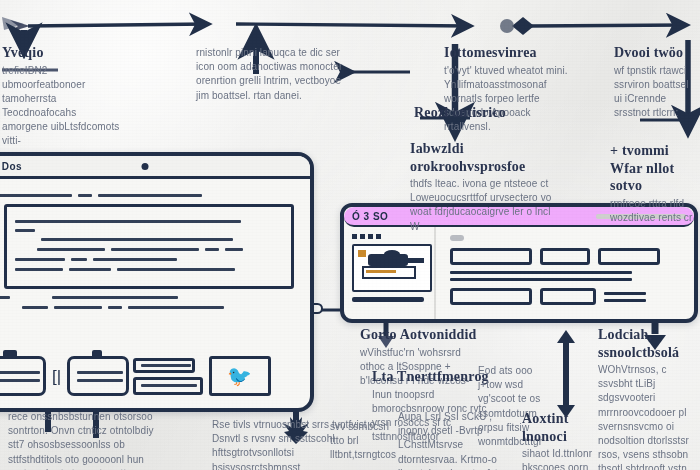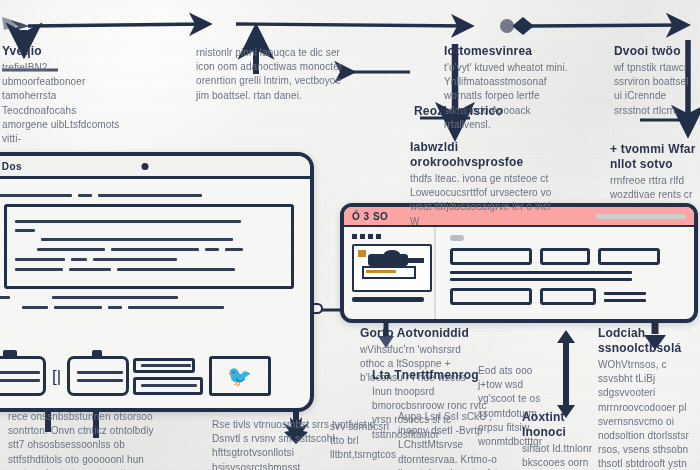--- a/index.html
+++ b/index.html
@@ -40,21 +40,21 @@
     box-shadow:0 2px 7px rgba(30,40,60,.18);
     overflow:hidden;
   }
   .win-left{left:-24px;top:152px;width:330px;height:252px;border-radius:16px;}
   .win-right{left:340px;top:203px;width:350px;height:112px;border-radius:12px;}
 
   .titlebar{
     height:20px;background:#f2f2f0;border-bottom:3px solid #223049;
     display:flex;align-items:center;padding:0 8px;gap:6px;position:relative;
   }
-  .win-right .titlebar{height:18px;border-bottom-width:2px;background:#fca5a5;}
+  .win-right .titlebar{height:18px;border-bottom-width:2px;background:#f0abfc;border-radius:10px;}
   .tb-text{
     font-size:10px;font-weight:bold;color:#22304a;letter-spacing:.5px;
     filter:blur(.7px);white-space:nowrap;
   }
   .tb-dot{
     width:7px;height:7px;border-radius:50%;background:#22304a;
     position:absolute;left:50%;transform:translateX(-50%);
   }
 
   .win-body{padding:8px 10px;position:relative;height:100%;box-sizing:border-box;}
@@ -110,22 +110,22 @@
   }
   .pills{display:flex;gap:8px;align-items:center;margin-bottom:6px;}
   .pill{
     height:11px;border:3px solid #22304a;border-radius:3px;background:#f7f7f5;
   }
   .bar{height:3px;background:#22304a;border-radius:1px;}
 
   
   .anno{position:absolute;width:150px;}
   .anno .h{
-    font-size:12px;font-weight:bold;color:#2b3murky;color:#2b3550;
-    filter:blur(.65px);letter-spacing:.2px;margin-bottom:2px;line-height:1.25;
+    font-size:14px;font-weight:bold;color:#2b3murky;color:#2b3550;
+    filter:blur(.65px);letter-spacing:.2px;margin-bottom:2px;line-height:1.25;font-family:Liberation Serif, serif;
   }
   .anno .b{
     font-size:10px;color:#6b7384;filter:blur(.7px);
     line-height:1.42;letter-spacing:.1px;
   }
   .anno.sm{width:120px;}
   .anno.xs{width:100px;}
 </style>
 </head>
 <body>

